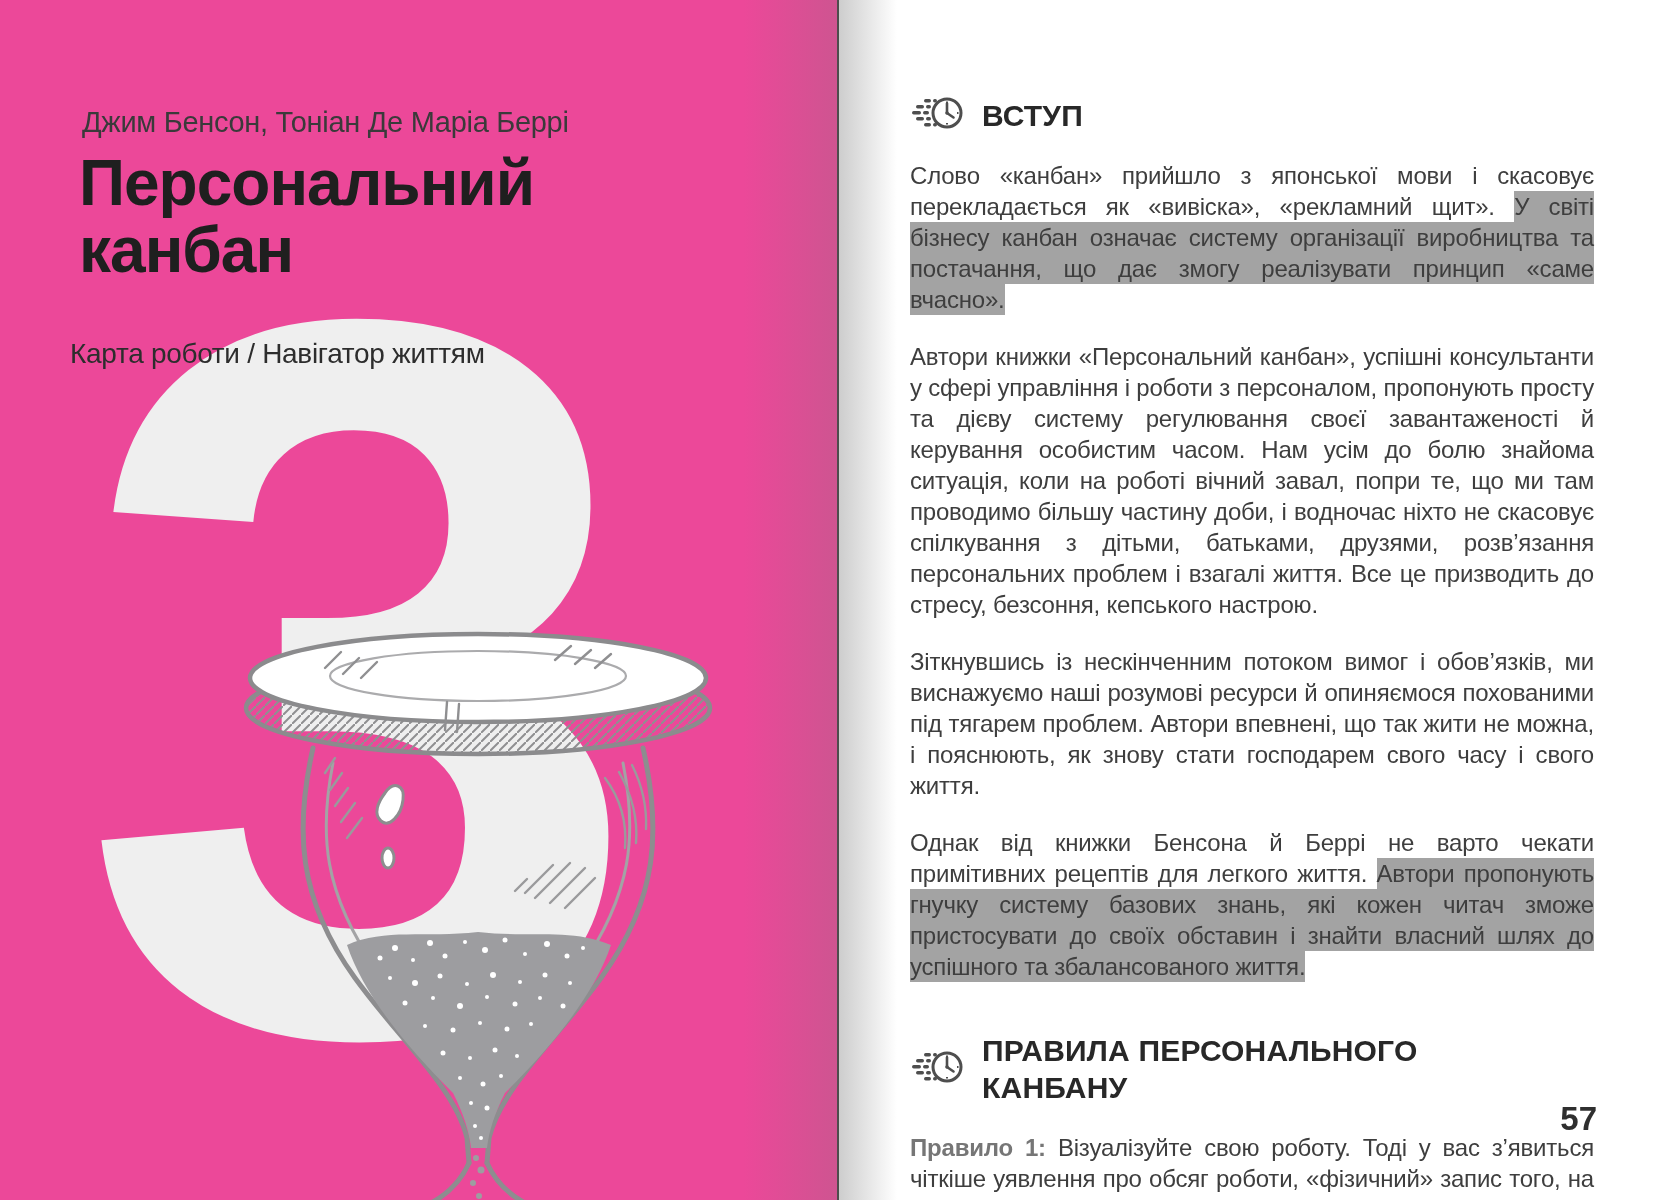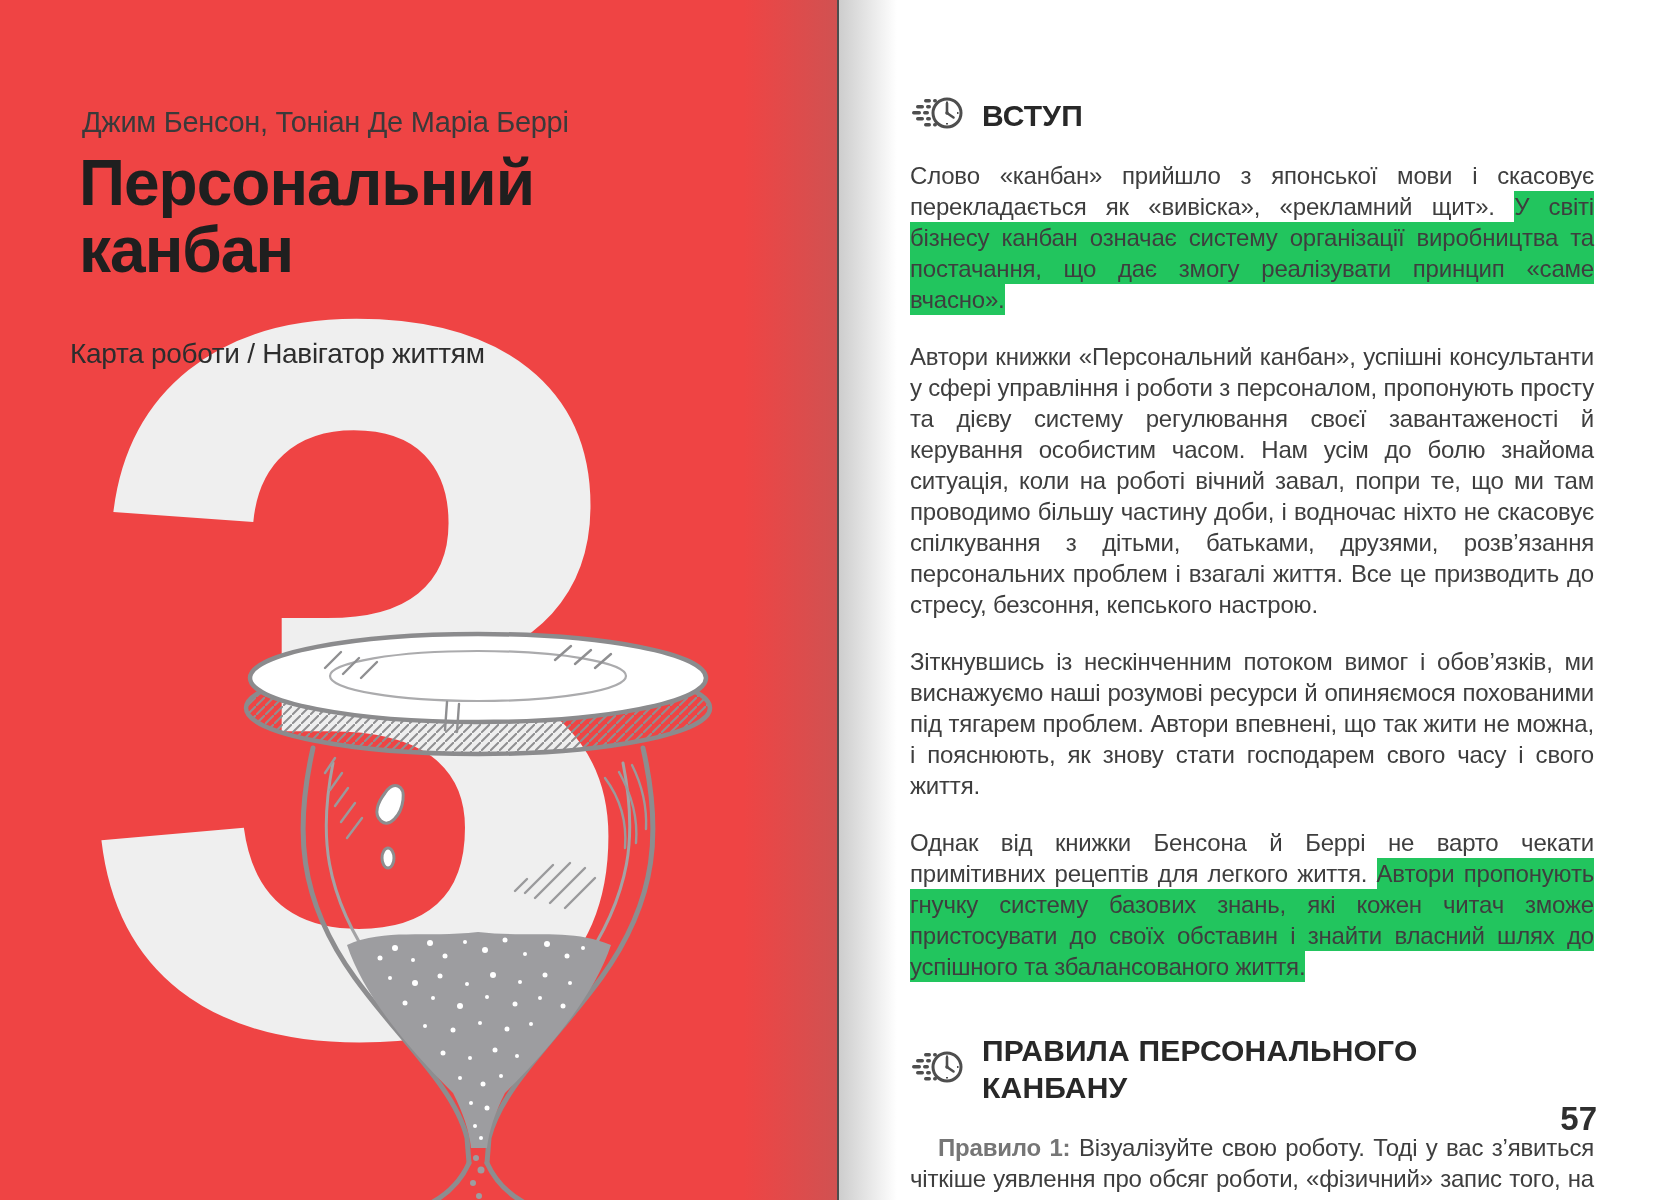--- a/index.html
+++ b/index.html
@@ -1,21 +1,21 @@
 <!DOCTYPE html>
 <html><head>
 <meta charset="utf-8">
 <style>
   html,body{margin:0;padding:0;background:#ffffff;}
   .spread{
     position:relative;width:1675px;height:1200px;background:#ffffff;
     overflow:hidden;font-family:"Liberation Sans",sans-serif;color:#3e3e3e;
   }
   
-  .page-left{position:absolute;left:0;top:0;width:838px;height:1200px;background:#ef4444;overflow:hidden;}
+  .page-left{position:absolute;left:0;top:0;width:838px;height:1200px;background:#ec4899;overflow:hidden;}
   .watermark{
     position:absolute;left:78px;top:168px;font-size:1020px;line-height:1;
     font-weight:700;color:#efefef;z-index:0;user-select:none;
   }
   .hourglass-wrap{position:absolute;left:175px;top:598px;width:570px;height:602px;z-index:1;}
   .authors{position:absolute;left:82px;top:106px;font-size:29px;letter-spacing:-0.3px;color:#3a3a3a;z-index:2;}
   .book-title{
     position:absolute;left:79px;top:150px;margin:0;width:500px;
     font-size:64px;line-height:67px;font-weight:700;letter-spacing:-1px;color:#1f1f1f;z-index:2;
   }
@@ -37,22 +37,22 @@
   .section-header.later{margin-top:50px;}
   .section-icon{flex:0 0 auto;width:56px;height:40px;margin-top:-2px;}
   .section-title{
     margin:0;font-size:30px;line-height:37px;font-weight:700;color:#282828;
     max-width:480px;letter-spacing:0.2px;
   }
   p.body-par{
     margin:26px 0 0 0;font-size:24px;line-height:31px;text-align:justify;
     color:#3e3e3e;letter-spacing:-0.2px;hyphens:auto;
   }
-  .hl{background:#22c55e;padding:2px 0;}
-  .rule-label{color:#767676;font-weight:700;margin-left:28px;}
+  .hl{background:#a3a3a3;padding:2px 0;}
+  .rule-label{color:#767676;font-weight:700;}
   .page-number{
     position:absolute;right:78px;top:1100px;font-size:33px;font-weight:700;color:#2f2f2f;z-index:4;
   }
 </style>
 </head>
 <body>
 
 <div class="spread">
 
   <div class="page-left">

